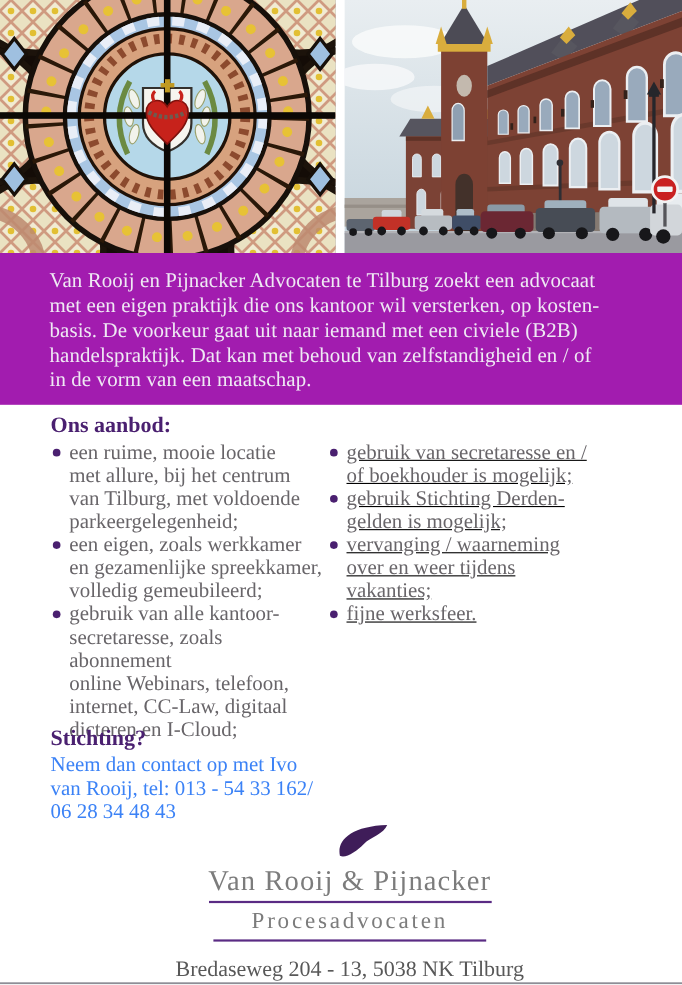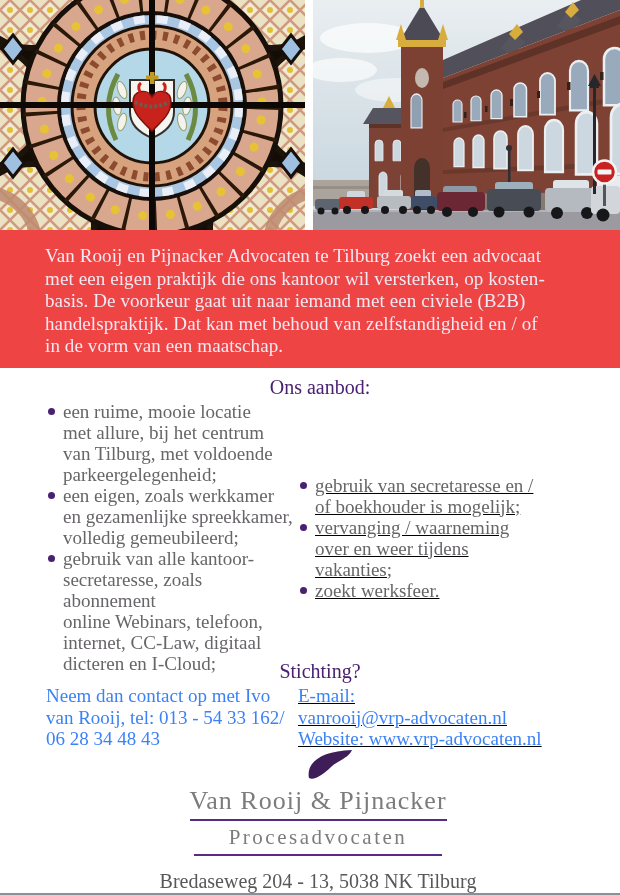--- a/index.html
+++ b/index.html
@@ -5,27 +5,27 @@
   html,body{margin:0;padding:0;background:#ffffff;}
   .page{position:relative;width:620px;height:895px;background:#ffffff;overflow:hidden;
         font-family:"Liberation Serif","DejaVu Serif",serif;}
   
   .photos{position:absolute;top:0;left:0;width:620px;height:230px;display:flex;gap:8px;}
   .photos figure{margin:0;padding:0;height:230px;overflow:hidden;}
   .photo-left{width:305px;}
   .photo-right{width:307px;}
   .photos svg{display:block;}
   
-  .banner{position:absolute;top:230px;left:0;width:620px;height:138px;background:#ef4444;box-sizing:border-box;
+  .banner{position:absolute;top:230px;left:0;width:620px;height:138px;background:#a21caf;box-sizing:border-box;
           padding:15px 0 0 45px;}
   .banner-text{color:#efe9f4;font-size:19px;line-height:22.6px;white-space:pre-line;letter-spacing:0.1px;}
   
   .offer{position:absolute;top:376px;left:46px;width:548px;}
-  .sec-heading{margin:0 0 3px 0;font-size:20px;font-weight:normal;color:#4a2070;line-height:22px;text-align:center;}
-  .cols{display:flex;align-items:center;}
+  .sec-heading{margin:0 0 3px 0;font-size:20px;font-weight:bold;color:#4a2070;line-height:22px;}
+  .cols{display:flex;}
   .col-left{width:252px;margin-right:24px;flex:none;}
   .col-right{flex:1;min-width:0;text-decoration:underline;}
   ul.offer-list{list-style:none;margin:0;padding:0;}
   ul.offer-list li{position:relative;padding-left:17px;margin:0;font-size:19px;line-height:21px;
                    color:#686569;white-space:pre-line;}
   ul.offer-list li::before{content:"";position:absolute;left:2px;top:7px;width:7px;height:7px;
                    border-radius:50%;background:#4a2070;}
   
   .interest{position:absolute;top:660px;left:46px;width:548px;}
   .interest .body-text{font-size:19px;line-height:21.5px;color:#3b82f6;white-space:pre-line;margin:0;}
@@ -251,39 +251,36 @@
 volledig gemeubileerd;</li>
         <li>gebruik van alle kantoor-
 secretaresse, zoals abonnement
 online Webinars, telefoon,
 internet, CC-Law, digitaal
 dicteren en I-Cloud;</li>
       </ul>
       <ul class="offer-list col-right">
         <li>gebruik van secretaresse en /
 of boekhouder is mogelijk;</li>
+        <li>gebruik Stichting Derden-
+gelden is mogelijk;</li>
         <li>vervanging / waarneming
 over en weer tijdens
 vakanties;</li>
-        <li>zoekt werksfeer.</li>
+        <li>fijne werksfeer.</li>
       </ul>
     </div>
   </div>
 
   <div class="interest">
     <h2 class="sec-heading">Stichting?</h2>
     <div class="cols">
       <p class="body-text col-left">Neem dan contact op met Ivo
 van Rooij, tel: 013 - 54 33 162/
 06 28 34 48 43</p>
-      <div class="col-right">
-        <div class="body-text">E-mail:</div>
-        <div class="body-text">vanrooij@vrp-advocaten.nl</div>
-        <div class="body-text">Website: www.vrp-advocaten.nl</div>
-      </div>
     </div>
   </div>
 
   <div class="logoblock">
     <div class="leaf-wrap">
       <svg width="46" height="34" viewBox="0 0 46 34">
         <path d="M2,30 C-1,16 12,3 45,2 C42,10 30,13 24,19 C17,26 7,33 2,30 Z" fill="#3f1d59"></path>
       </svg>
     </div>
     <div class="firm-name">Van Rooij &amp; Pijnacker</div>

